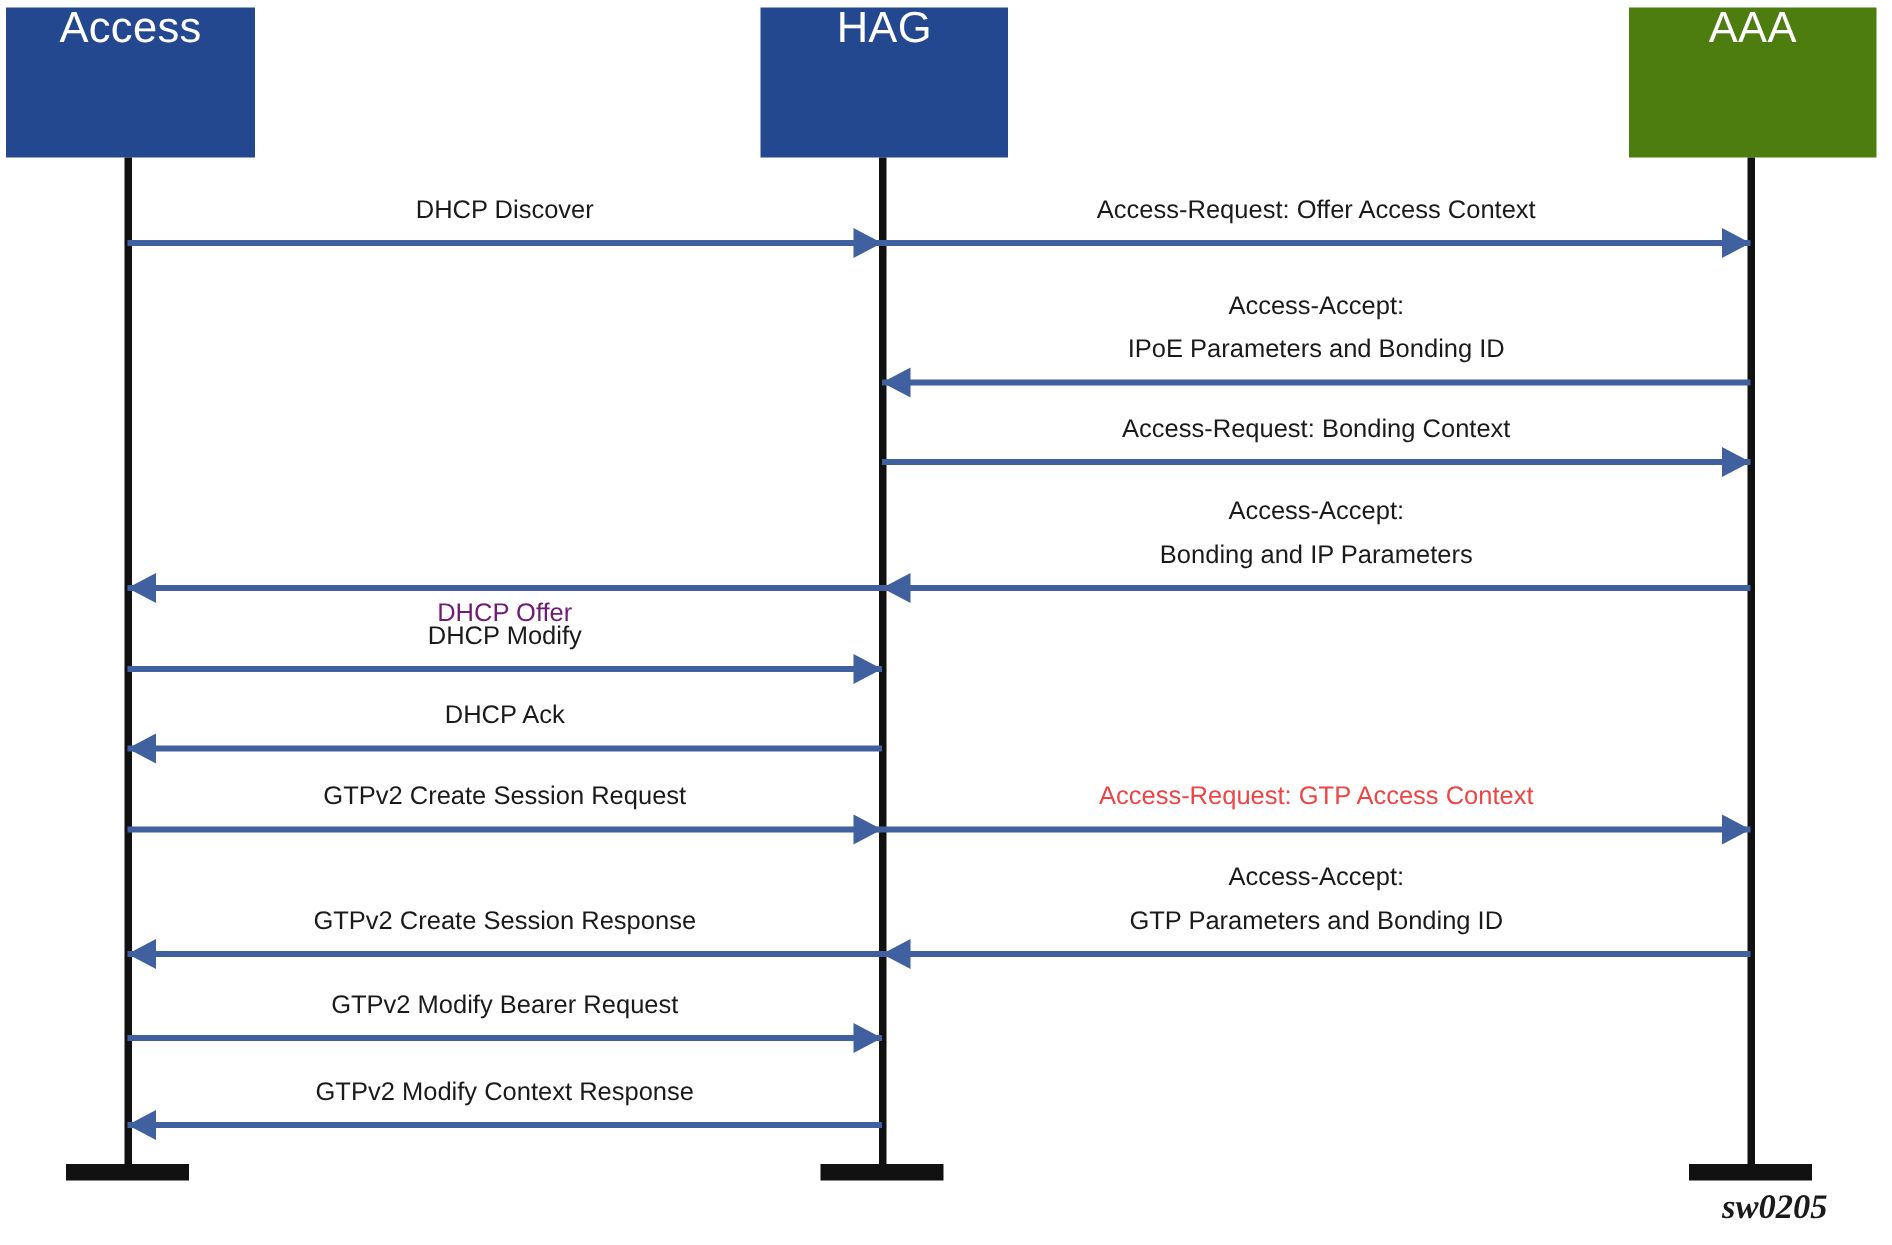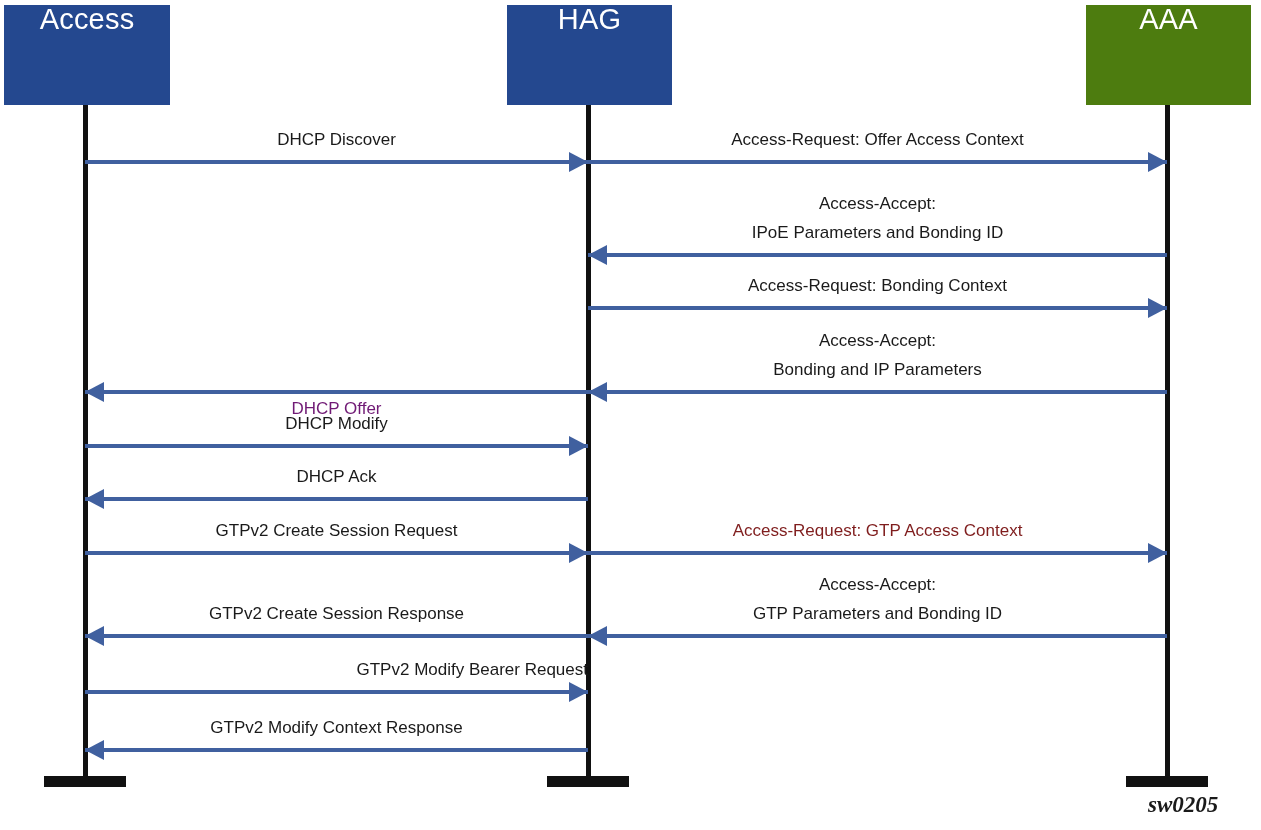--- a/index.html
+++ b/index.html
@@ -160,37 +160,37 @@
         <div class="msg-label" style="left: 85px; width: 503px; color: rgb(26, 26, 26); top: 462px;">DHCP Ack</div>
       </div>
       <div class="msg">
         <div class="msg-line" style="left: 85px; top: 551px; width: 503px; background: rgb(64, 96, 159);"></div>
         <div class="msg-head right" style="top: 543px; left: 569px; border-left-color: rgb(64, 96, 159);"></div>
         <div class="msg-label" style="left: 85px; width: 503px; color: rgb(26, 26, 26); top: 516px;">GTPv2 Create Session Request</div>
       </div>
       <div class="msg">
         <div class="msg-line" style="left: 588px; top: 551px; width: 579px; background: rgb(64, 96, 159);"></div>
         <div class="msg-head right" style="top: 543px; left: 1148px; border-left-color: rgb(64, 96, 159);"></div>
-        <div class="msg-label" style="left: 588px; width: 579px; color: #7f1d1d; top: 516px;">Access-Request: GTP Access Context</div>
+        <div class="msg-label" style="left: 588px; width: 579px; color: #ef4444; top: 516px;">Access-Request: GTP Access Context</div>
       </div>
       <div class="msg">
         <div class="msg-line" style="left: 588px; top: 634px; width: 579px; background: rgb(64, 96, 159);"></div>
         <div class="msg-head left" style="top: 626px; left: 588px; border-right-color: rgb(64, 96, 159);"></div>
         <div class="msg-label" style="left: 588px; width: 579px; color: rgb(26, 26, 26); top: 570px;">Access-Accept:
 GTP Parameters and Bonding ID</div>
       </div>
       <div class="msg">
         <div class="msg-line" style="left: 85px; top: 634px; width: 503px; background: rgb(64, 96, 159);"></div>
         <div class="msg-head left" style="top: 626px; left: 85px; border-right-color: rgb(64, 96, 159);"></div>
         <div class="msg-label" style="left: 85px; width: 503px; color: rgb(26, 26, 26); top: 599px; text-align: center;">GTPv2 Create Session Response</div>
       </div>
       <div class="msg">
         <div class="msg-line" style="left: 85px; top: 690px; width: 503px; background: rgb(64, 96, 159);"></div>
         <div class="msg-head right" style="top: 682px; left: 569px; border-left-color: rgb(64, 96, 159);"></div>
-        <div class="msg-label" style="left: 85px; width: 503px; color: rgb(26, 26, 26); top: 655px; text-align: right;">GTPv2 Modify Bearer Request</div>
+        <div class="msg-label" style="left: 85px; width: 503px; color: rgb(26, 26, 26); top: 655px;">GTPv2 Modify Bearer Request</div>
       </div>
       <div class="msg">
         <div class="msg-line" style="left: 85px; top: 748px; width: 503px; background: rgb(64, 96, 159);"></div>
         <div class="msg-head left" style="top: 740px; left: 85px; border-right-color: rgb(64, 96, 159);"></div>
         <div class="msg-label" style="left: 85px; width: 503px; color: rgb(26, 26, 26); top: 713px;">GTPv2 Modify Context Response</div>
       </div>
     </div>
 
   <div class="footer-code" style="left:1148px; top:792px;">sw0205</div>
 

